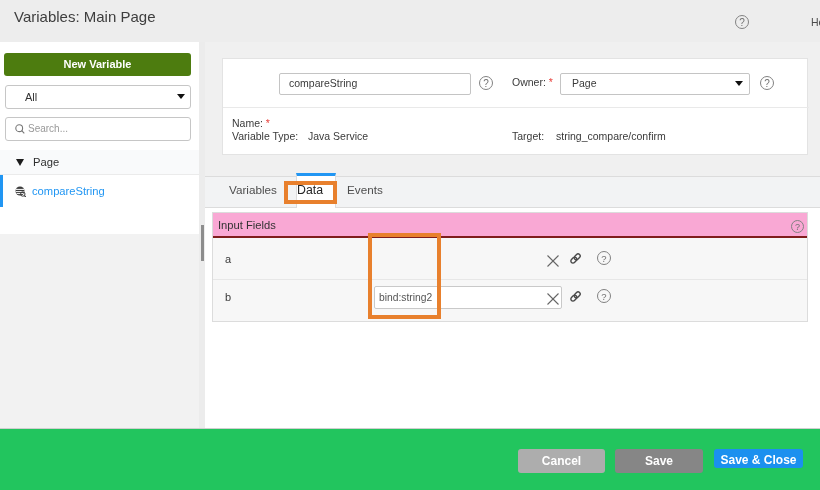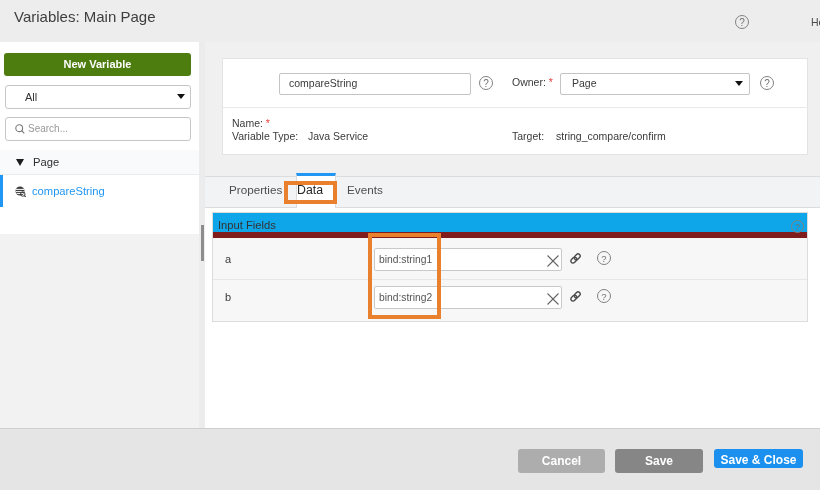--- a/index.html
+++ b/index.html
@@ -58,41 +58,41 @@
 
 
 #tabstrip { left:0px; top:134px; width:615px; height:32px; background:#f2f3f4; border-top:1px solid #dcdcdc; border-bottom:1px solid #dcdcdc; }
 .tabtxt { position:absolute; top:0; height:30px; line-height:25px; font-size:11.7px; color:#4e4e4e; }
 #tprop { left:24px; }
 #datatab { left:91px; top:131px; width:40px; height:35px; background:#fff; border-left:1px solid #dcdcdc; border-right:1px solid #dcdcdc; border-top:3px solid #2196f3; font-size:12.3px; color:#262626; text-align:left; line-height:28px; }
 #tevents { left:142px; }
 
 
 #panel { left:7px; top:170px; width:596px; height:110px; border:1px solid #dcdcdc; background:#f7f7f7; }
-#phead { left:0; top:0; width:594px; height:25px; background:#0ea5e9; border-bottom:6px solid #7f1d1d; font-size:11.2px; color:#333; line-height:25px; padding-left:5px; }
+#phead { left:0; top:0; width:594px; height:25px; background:#f9a8d4; border-bottom:2px solid #7f1d1d; font-size:11.2px; color:#333; line-height:25px; padding-left:5px; }
 #pheadq { left:578px; top:7px; width:13px; height:13px; font-size:9px; line-height:12px; }
 .rowlbl { font-size:11px; color:#3a3a3a; }
 #rowa-lbl { left:12px; top:40px; }
 #rowb-lbl { left:12px; top:78px; }
 .bindinput { position:absolute; width:188px; height:23px; background:#fff; border:1px solid #c9c9c9; border-radius:2px; font-size:10.3px; color:#555; line-height:21px; padding-left:4px; }
 #binda { left:161px; top:35px; }
 #bindb { left:161px; top:73px; }
 #rowdiv { left:0; top:66px; width:594px; height:1px; background:#e7e7e7; }
 .linkicon { position:absolute; }
 .rowq { position:absolute; width:14px; height:14px; font-size:9.5px; line-height:13px; }
 
 #whitebelow { left:0px; top:166px; width:615px; height:220px; background:#fff; }
 
 
 .orange { position:absolute; border:4px solid #e8802d; background:transparent; z-index:50; }
 #or1 { left:79px; top:139px; width:53px; height:23px; }
 #or2 { left:163px; top:191px; width:73px; height:86px; }
 
 
-#footer { left:0; top:428px; width:820px; height:62px; background:#e5e5e5; border-top:1px solid #cfcfcf; }
+#footer { left:0; top:428px; width:820px; height:62px; background:#22c55e; border-top:1px solid #cfcfcf; }
 .btn { position:absolute; top:20px; height:24px; border-radius:3px; color:#fff; font-size:12px; font-weight:bold; text-align:center; line-height:24px; }
 #bcancel { left:518px; width:87px; background:#adadad; }
 #bsave { left:615px; width:88px; background:#868686; }
 #bsc { left:714px; width:89px; height:19px; background:#1b90ef; line-height:23px; }
 </style>
 </head>
 <body>
 <div id="header" class="abs">
   <div id="title" class="abs">Variables: Main Page</div>
   <div id="helpq" class="abs qcirc">?</div>
@@ -138,32 +138,31 @@
     <div id="owsel" class="abs">Page<span class="dd tri-down"></span></div>
     <div id="owq" class="abs qcirc">?</div>
     <div id="carddiv" class="abs"></div>
     <div id="vtlbl" class="abs lbl">Variable Type:</div>
     <div id="vtval" class="abs lbl">Java Service</div>
     <div id="tglbl" class="abs lbl">Target:</div>
     <div id="tgval" class="abs lbl">string_compare/confirm</div>
   </div>
 
   <div id="tabstrip" class="abs">
-    <div id="tprop" class="tabtxt">Properties</div>
+    <div id="tprop" class="tabtxt">Variables</div>
     <div id="tevents" class="tabtxt">Events</div>
   </div>
   <div id="datatab" class="abs">Data</div>
 
   <div id="whitebelow" class="abs"></div>
 
   <div id="panel" class="abs">
     <div id="phead" class="abs">Input Fields</div>
     <div id="pheadq" class="abs qcirc">?</div>
     <div id="rowa-lbl" class="abs rowlbl">a</div>
-    <div id="binda" class="bindinput">bind:string1</div>
     <svg class="xsvg" style="position:absolute; left:334px; top:42px;" width="12" height="12" viewBox="0 0 12 12">
         <g stroke="#666" stroke-width="1.1">
           <line x1="0.5" y1="0.5" x2="11.5" y2="11.5"></line>
           <line x1="11.5" y1="0.5" x2="0.5" y2="11.5"></line>
         </g>
       </svg>
     <svg class="linkicon" style="left:356px; top:39px;" width="13" height="13" viewBox="0 0 13 13">
         <g transform="rotate(-45 6.5 6.5)" stroke="#4a4a4a" stroke-width="1.4" fill="none">
           <rect x="0.8" y="4.4" width="6.6" height="4.2" rx="2.1"></rect>
           <rect x="5.6" y="4.4" width="6.6" height="4.2" rx="2.1"></rect>

